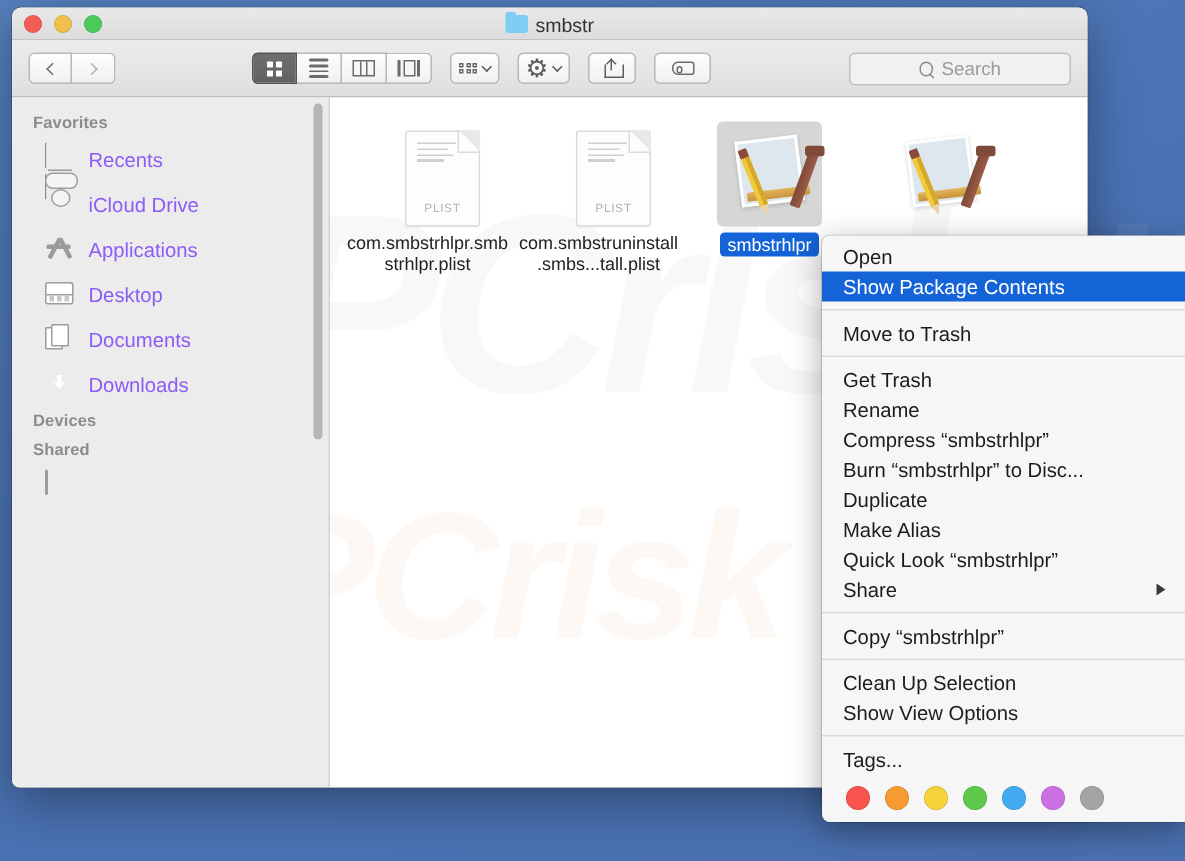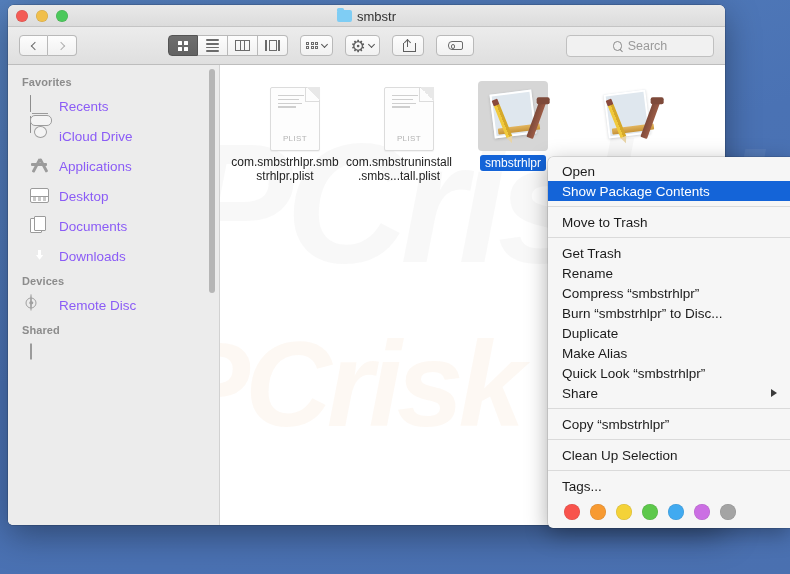--- a/index.html
+++ b/index.html
@@ -522,24 +522,20 @@
         <span>Documents</span>
       </div>
 
       <div class="sb-item">
         <span class="sb-icon"><span class="g-dl"></span></span>
         <span>Downloads</span>
       </div>
 
       <div class="sb-header">Devices</div>
 
-      <div class="sb-item">
-        <span class="sb-icon"><span class="g-disc"></span></span>
-        <span>Remote Disc</span>
-      </div>
 
       <div class="sb-header">Shared</div>
 
       <div class="sb-item">
         <span class="sb-icon"><span class="g-shared"></span></span>
       </div>
 
       <div id="sidebar-scrollbar"></div>
     </div>
 
@@ -633,20 +629,21 @@
     <span class="cm-arrow"></span>
   </div>
 
   <div class="cm-sep"></div>
 
   <div class="cm-item">Copy “smbstrhlpr”</div>
 
   <div class="cm-sep"></div>
 
   <div class="cm-item">Clean Up Selection</div>
+  <div class="cm-item">Show View Options</div>
 
   <div class="cm-sep"></div>
 
   <div class="cm-item">Tags...</div>
 
   <div id="tag-dots">
     <span class="tag-dot" style="background: rgb(248, 83, 76);"></span>
     <span class="tag-dot" style="background: rgb(247, 154, 50);"></span>
     <span class="tag-dot" style="background: rgb(244, 210, 56);"></span>
     <span class="tag-dot" style="background: rgb(93, 200, 75);"></span>

